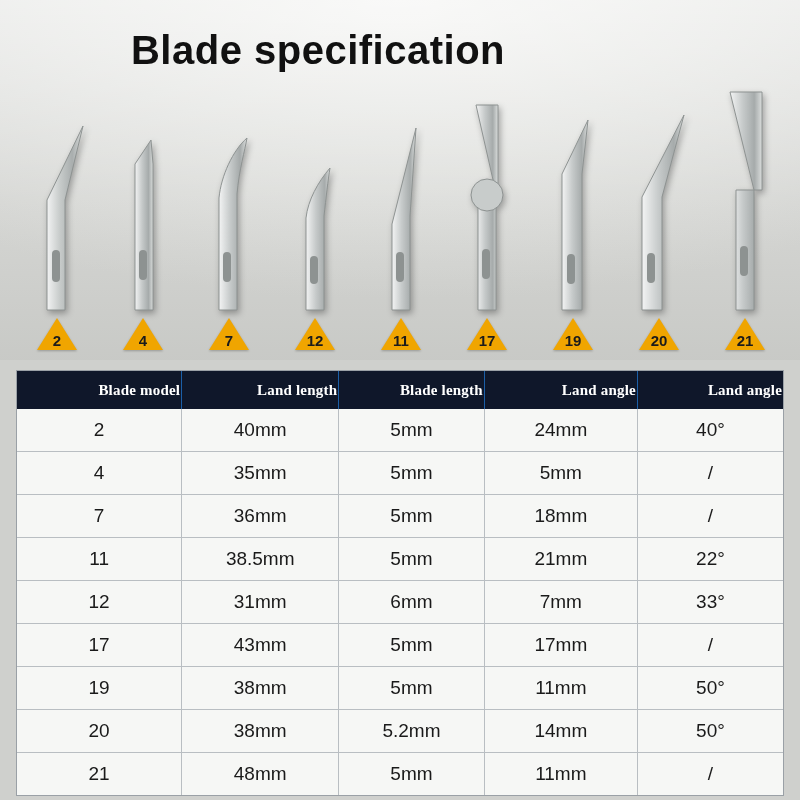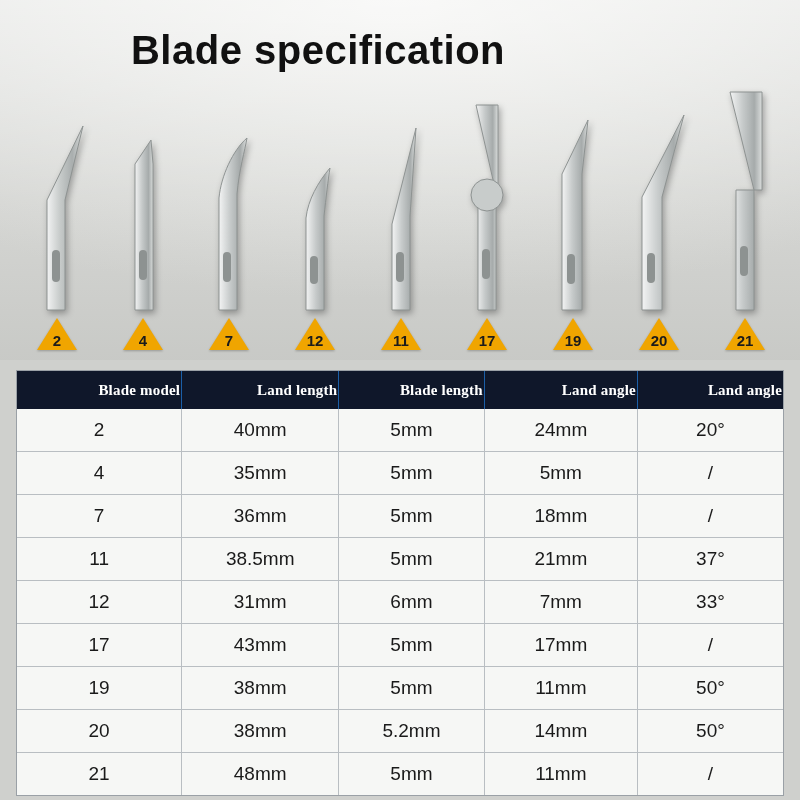--- a/index.html
+++ b/index.html
@@ -381,42 +381,42 @@
           <th>Land angle</th>
           <th>Land angle</th>
         </tr>
       </thead>
       <tbody>
         <tr>
           <td>2</td>
           <td>40mm</td>
           <td>5mm</td>
           <td>24mm</td>
-          <td>20°</td>
+          <td>40°</td>
         </tr>
         <tr>
           <td>4</td>
           <td>35mm</td>
           <td>5mm</td>
           <td>5mm</td>
           <td>/</td>
         </tr>
         <tr>
           <td>7</td>
           <td>36mm</td>
           <td>5mm</td>
           <td>18mm</td>
           <td>/</td>
         </tr>
         <tr>
           <td>11</td>
           <td>38.5mm</td>
           <td>5mm</td>
           <td>21mm</td>
-          <td>37°</td>
+          <td>22°</td>
         </tr>
         <tr>
           <td>12</td>
           <td>31mm</td>
           <td>6mm</td>
           <td>7mm</td>
           <td>33°</td>
         </tr>
         <tr>
           <td>17</td>

